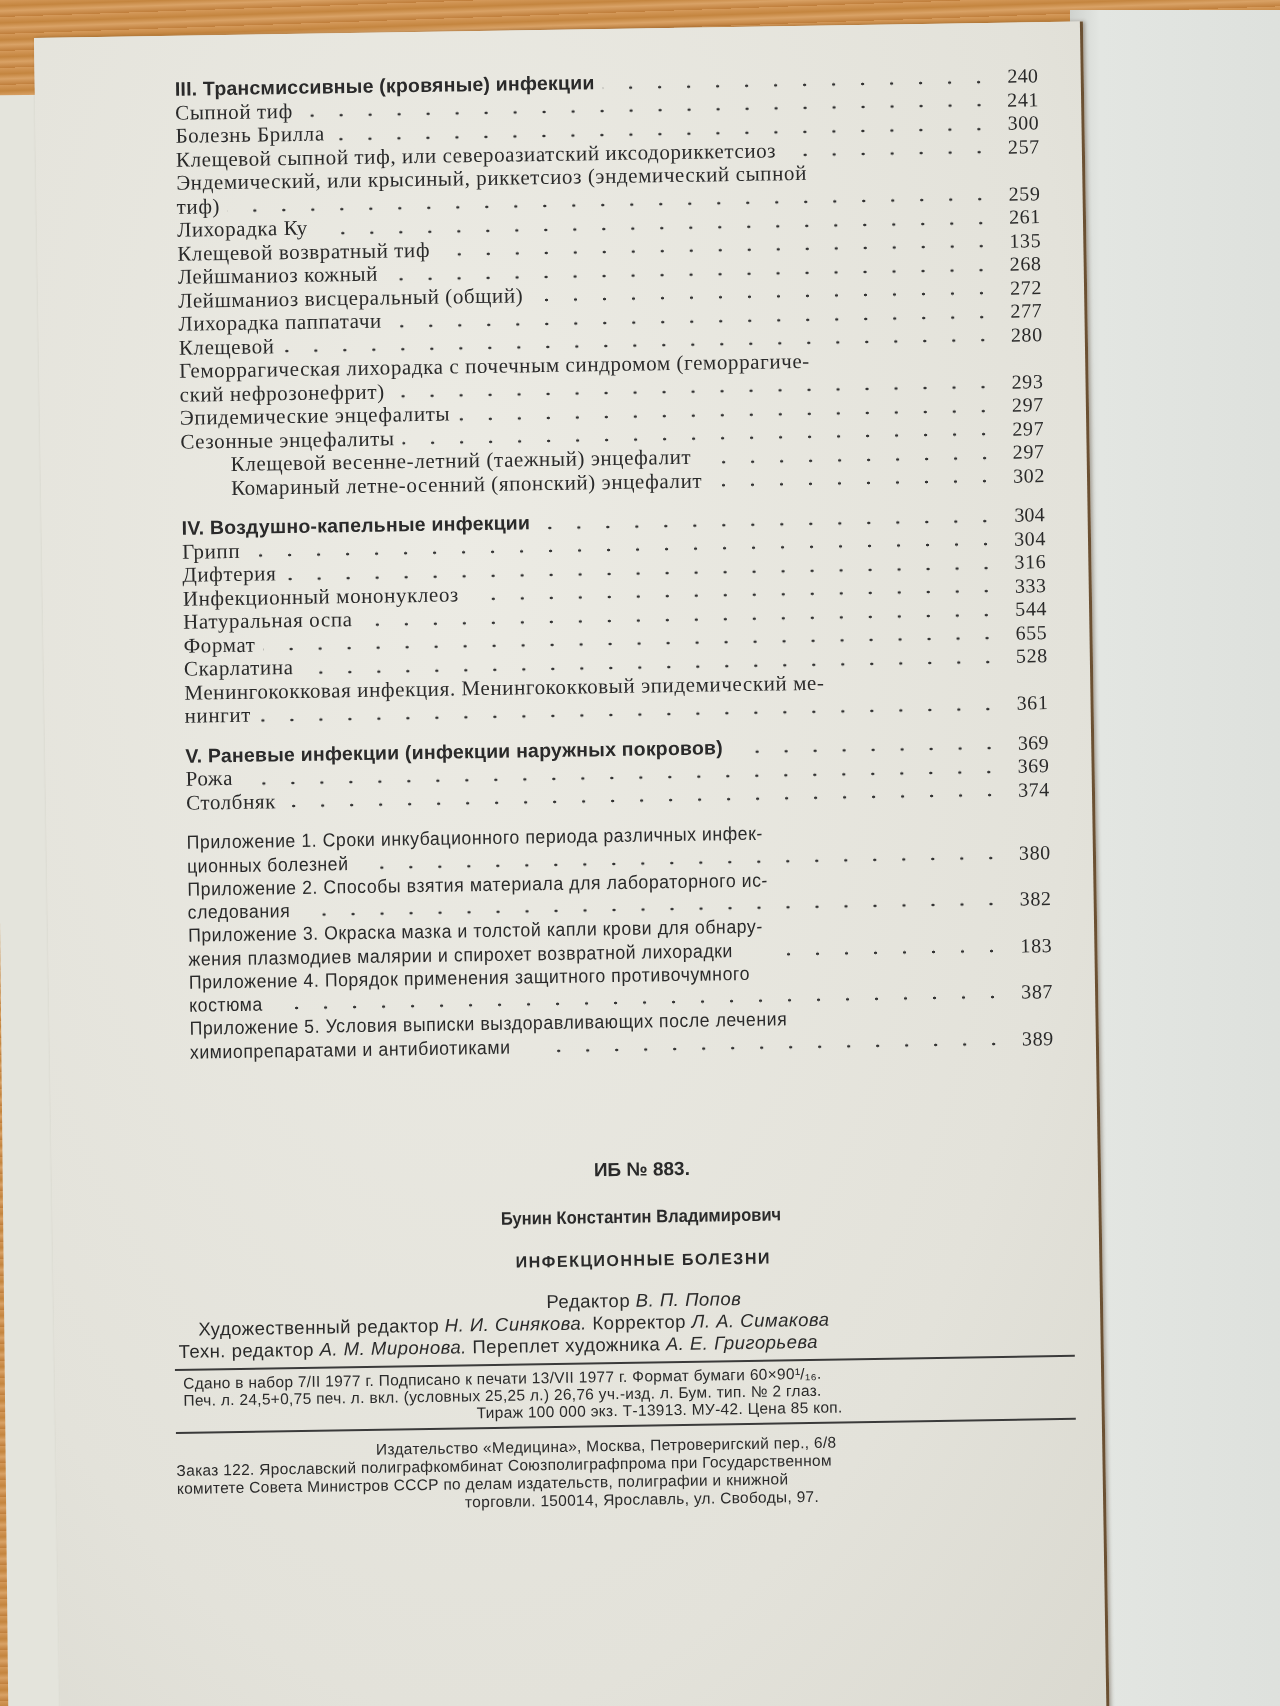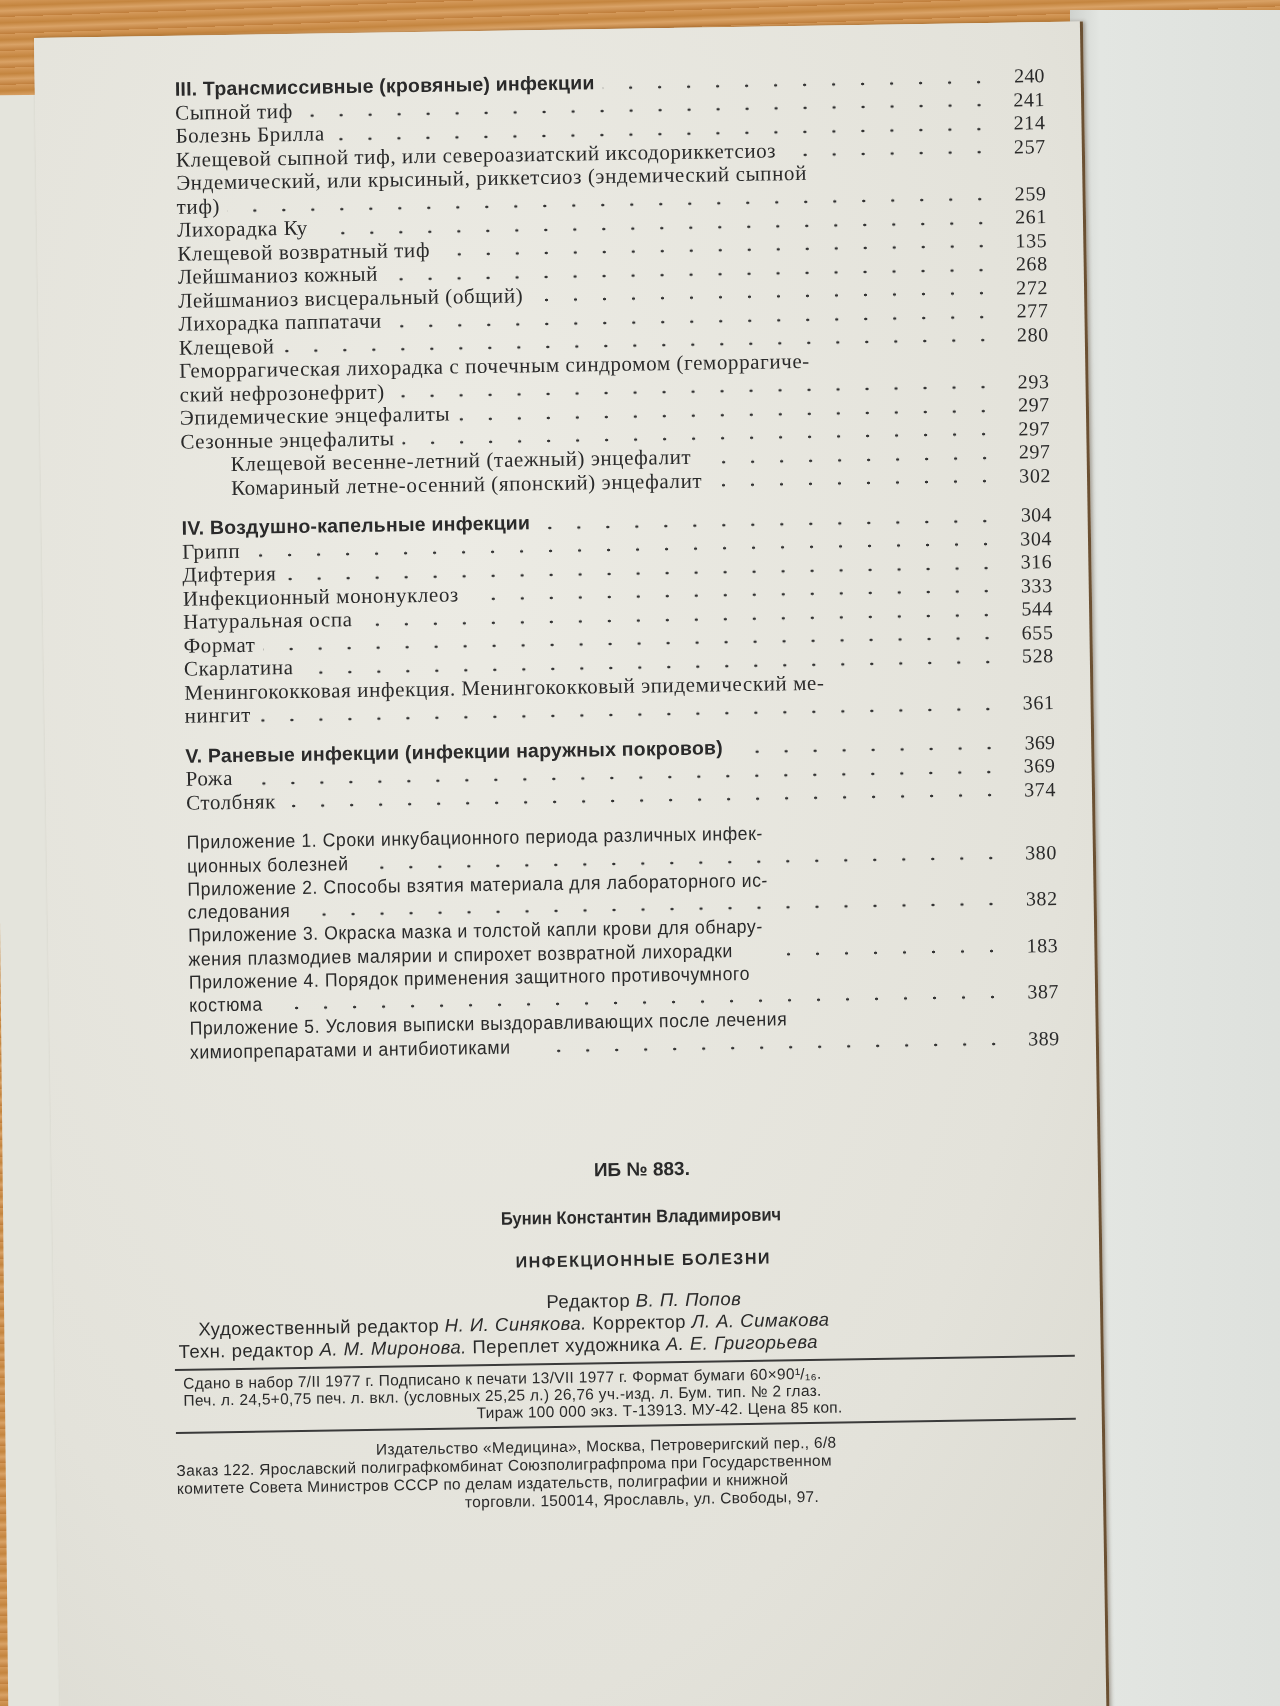--- a/index.html
+++ b/index.html
@@ -28,21 +28,21 @@
       box-shadow: 2px 0 4px rgba(60,40,20,0.35);
     }
     .toc { position: absolute; left: 140px; top: 42px; width: 870px; }
     .row { display: flex; align-items: flex-end; font-size: 21px; line-height: 23.5px; letter-spacing: 0.6px; }
     .row .label { white-space: nowrap; }
     .row .leader {
       flex: 1; margin: 0 8px 5px 8px; height: 4px;
       background-image: radial-gradient(circle, #333 1.3px, transparent 1.6px);
       background-size: 29px 4px; background-repeat: repeat-x; background-position: right center;
     }
-    .row .page-num { width: 44px; text-align: right; font-size: 20px; }
+    .row .page-num { width: 44px; text-align: center; font-size: 20px; }
     .cont { font-size: 21px; line-height: 23.5px; letter-spacing: 0.6px; white-space: nowrap; }
     .section { font-weight: bold; font-family: "Liberation Sans", sans-serif; font-size: 19.5px; letter-spacing: 0.2px; }
     .indent { padding-left: 50px; }
     .gap { height: 16px; }
     .app-row .label, .app-cont { font-family: "Liberation Sans", sans-serif; font-size: 19px; transform: scaleX(0.93); transform-origin: 0 50%; }
     .app-row { line-height: 23px; }
     .colophon { position: absolute; left: 120px; top: 1130px; width: 900px; font-family: "Liberation Sans", sans-serif; }
     .center { text-align: center; }
     .ib { font-weight: bold; font-size: 19px; margin-bottom: 26px; padding-left: 40px; }
     .author { font-weight: bold; font-size: 18px; margin-bottom: 24px; padding-left: 40px; transform: scaleX(0.92); }
@@ -70,21 +70,21 @@
       <span class="page-num" style="font-weight:normal;font-family:'Liberation Serif',serif;">240</span>
     </div>
     <div class="row">
         <span class="label">Сыпной тиф</span>
         <span class="leader"></span>
         <span class="page-num">241</span>
       </div>
     <div class="row">
         <span class="label">Болезнь Брилла</span>
         <span class="leader"></span>
-        <span class="page-num">214</span>
+        <span class="page-num">300</span>
       </div>
     <div class="row">
         <span class="label">Клещевой сыпной тиф, или североазиатский иксодориккетсиоз</span>
         <span class="leader"></span>
         <span class="page-num">257</span>
       </div>
     <div class="cont">Эндемический, или крысиный, риккетсиоз (эндемический сыпной</div>
     <div class="row">
         <span class="label">тиф)</span>
         <span class="leader"></span>

